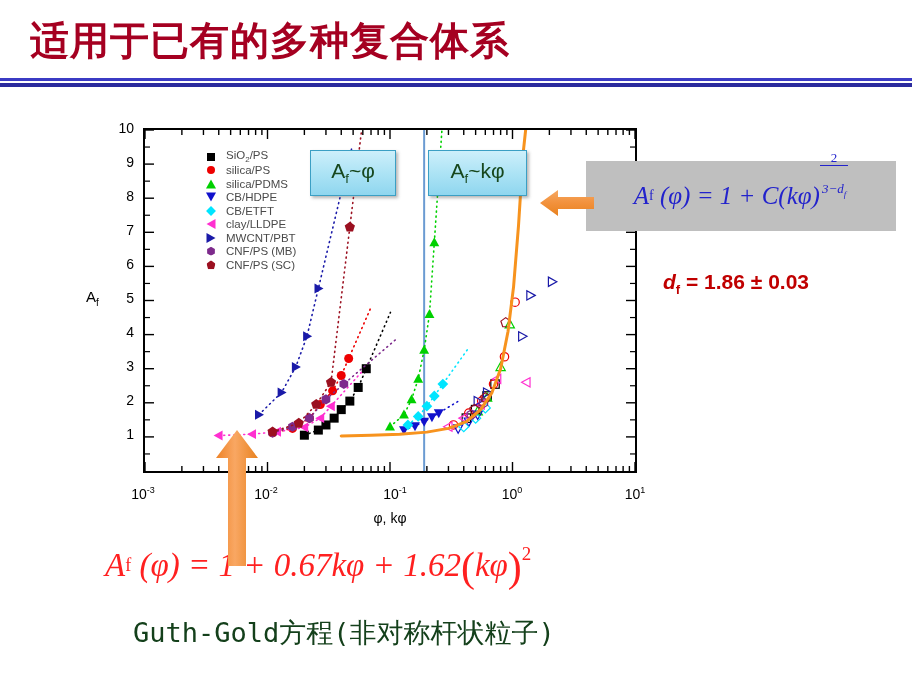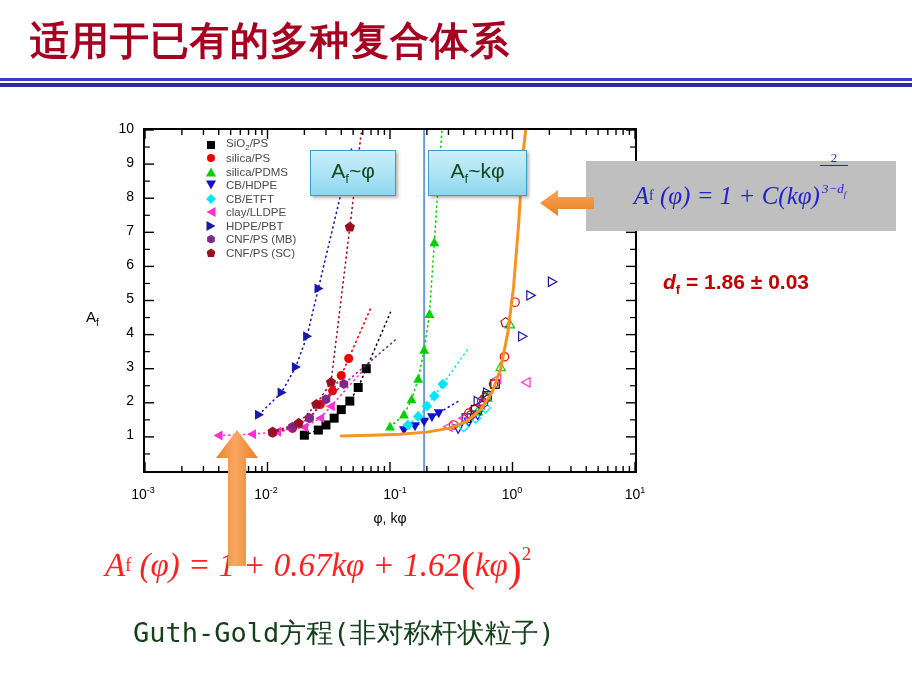--- a/index.html
+++ b/index.html
@@ -36,26 +36,26 @@
   .xtlabel{
     position:absolute;font-size:14px;color:#000;text-align:center;
     width:50px;line-height:20px;
   }
   .xtlabel sup{font-size:9px;}
   #x-axis-title{
     position:absolute;left:65px;top:400px;width:494px;text-align:center;
     font-size:14px;color:#000;
   }
   #y-axis-title{
-    position:absolute;left:8px;top:178px;font-size:15px;color:#000;margin-top:20px;
+    position:absolute;left:8px;top:178px;font-size:15px;color:#000;
   }
   #y-axis-title sub{font-size:10px;}
 
   
-  #legend{position:absolute;left:125px;top:28px;font-size:11px;color:#4d4d4d;}
+  #legend{position:absolute;left:125px;top:40px;font-size:11px;color:#4d4d4d;}
   .legend-row{height:13.5px;display:flex;align-items:center;}
   .legend-mark{width:16px;height:13px;position:relative;margin-right:7px;}
   .legend-label{white-space:nowrap;font-size:11.5px;color:#4a4a4a;}
   .legend-label sub{font-size:8px;}
 
   .mk{position:absolute;left:50%;top:50%;transform:translate(-50%,-50%);}
   .mk-square{width:8px;height:8px;background:#000;}
   .mk-circle{width:8px;height:8px;border-radius:50%;background:#ee0000;}
   .mk-tri-up{width:0;height:0;border-left:5px solid transparent;border-right:5px solid transparent;border-bottom:9px solid #00d000;}
   .mk-tri-dn{width:0;height:0;border-left:5px solid transparent;border-right:5px solid transparent;border-top:9px solid #1111cc;}
@@ -434,21 +434,21 @@
       <div class="legend-row">
         <span class="legend-mark">
             <span class="mk mk-tri-lf"></span>
           </span>
         <span class="legend-label">clay/LLDPE</span>
       </div>
       <div class="legend-row">
         <span class="legend-mark">
             <span class="mk mk-tri-rt"></span>
           </span>
-        <span class="legend-label">HDPE/PBT</span>
+        <span class="legend-label">MWCNT/PBT</span>
       </div>
       <div class="legend-row">
         <span class="legend-mark">
             <span class="mk mk-hex"></span>
           </span>
         <span class="legend-label">CNF/PS (MB)</span>
       </div>
       <div class="legend-row">
         <span class="legend-mark">
             <span class="mk mk-pent"></span>

